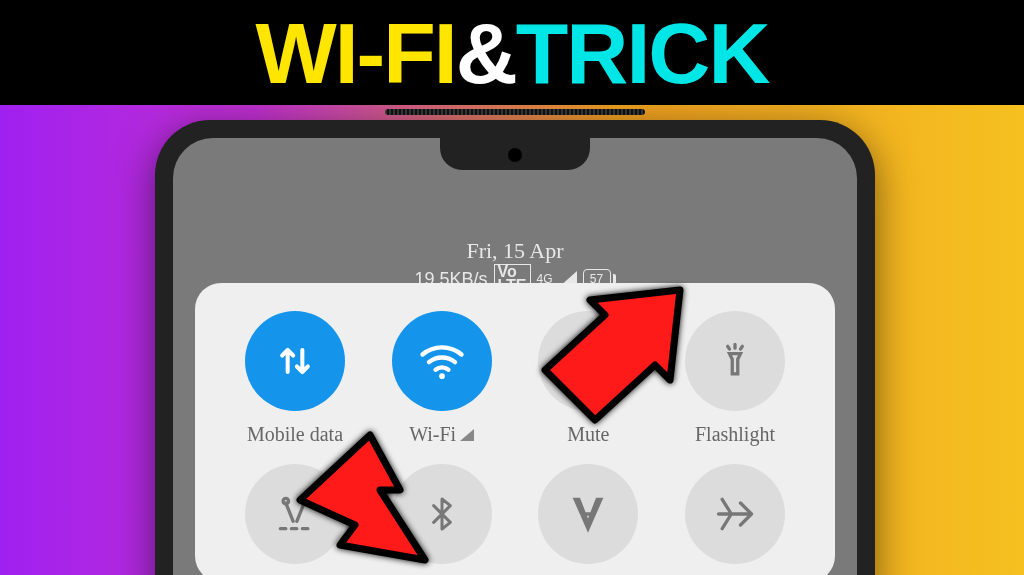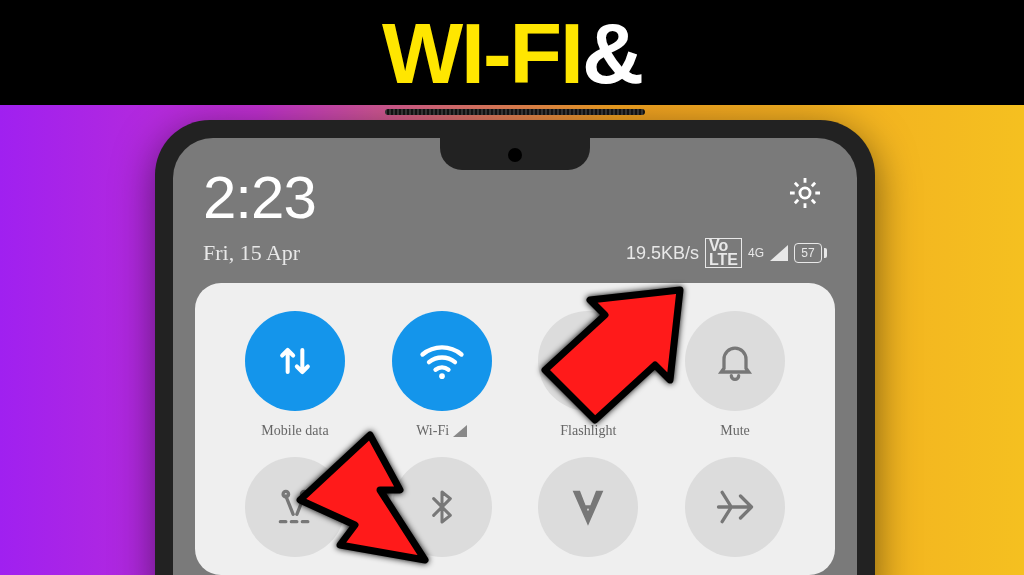--- a/index.html
+++ b/index.html
@@ -118,20 +118,21 @@
     position: absolute;
     top: 100px;
     left: 30px;
     right: 30px;
     display: flex;
     justify-content: space-between;
     align-items: center;
     color: #e8e8e8;
     font-family: "Comic Sans MS", cursive;
     font-size: 22px;
+    flex-direction: column;
   }
   .right-status {
     display: flex;
     align-items: center;
     gap: 6px;
     font-size: 18px;
     font-family: Liberation Sans, sans-serif;
   }
   .badge {
     border: 1.5px solid #e8e8e8;
@@ -192,21 +193,21 @@
     justify-content: center;
     background: #dcdcdc;
     color: #777;
   }
   .tile-circle.active {
     background: #1495eb;
     color: #fff;
   }
   .tile-label {
     font-family: "Comic Sans MS", cursive;
-    font-size: 14px;
+    font-size: 20px;
     color: #666;
     display: flex;
     align-items: center;
     gap: 4px;
   }
   .signal-tri {
     width: 0;
     height: 0;
     border-style: solid;
     border-width: 0 0 12px 14px;
@@ -220,38 +221,30 @@
   .arrow svg { display: block; }
   .arrow1 { top: 280px; left: 530px; }
   .arrow2 { top: 420px; left: 285px; }
 </style>
 </head>
 <body>
 
 <div class="title-bar">
   <span class="t-yellow">WI-FI</span>
   <span class="t-white"> &amp; </span>
+  <span class="t-cyan">TRICK</span>
 </div>
 
 <div class="gradient-bg"></div>
 
 <div class="phone">
   <div class="speaker"></div>
   <div class="phone-inner">
     <div class="notch"></div>
 
-    <div class="status-top">
-      <div class="clock">2:23</div>
-      <div class="gear">
-        <svg width="38" height="38" viewBox="0 0 24 24" fill="none" stroke="#fff" stroke-width="1.8">
-          <circle cx="12" cy="12" r="3.2"></circle>
-          <path d="M12 2.5v3M12 18.5v3M21.5 12h-3M5.5 12h-3M18.4 5.6l-2.1 2.1M7.7 16.3l-2.1 2.1M18.4 18.4l-2.1-2.1M7.7 7.7L5.6 5.6"></path>
-        </svg>
-      </div>
-    </div>
 
     <div class="date-row">
       <div>Fri, 15 Apr</div>
       <div class="right-status">
         <span>19.5KB/s</span>
         <span class="badge">Vo<br>LTE</span>
         <span style="font-size:12px;">4G</span>
         <svg width="18" height="16" viewBox="0 0 18 16">
             <path d="M0 16 L18 16 L18 0 Z" fill="#e8e8e8"></path>
           </svg>
@@ -286,35 +279,35 @@
           </div>
           <div class="tile-label">
             <span>Wi-Fi</span>
             <span class="signal-tri"></span>
           </div>
         </div>
 
         <div class="tile">
           <div class="tile-circle">
             <svg width="44" height="44" viewBox="0 0 24 24" fill="none" stroke="#777" stroke-width="1.8" stroke-linecap="round">
+              <path d="M6 16v-5a6 6 0 0 1 12 0v5l1.5 2h-15L6 16z"></path>
+              <path d="M10 20a2 2 0 0 0 4 0"></path>
+            </svg>
+          </div>
+          <div class="tile-label">Mute</div>
+        </div>
+
+        <div class="tile">
+          <div class="tile-circle">
+            <svg width="44" height="44" viewBox="0 0 24 24" fill="none" stroke="#777" stroke-width="1.8" stroke-linecap="round">
               <path d="M9 8h6l-1.5 3v8h-3v-8L9 8z"></path>
               <path d="M12 3v2M8 4l1 1.5M16 4l-1 1.5"></path>
             </svg>
           </div>
           <div class="tile-label">Flashlight</div>
-        </div>
-
-        <div class="tile">
-          <div class="tile-circle">
-            <svg width="44" height="44" viewBox="0 0 24 24" fill="none" stroke="#777" stroke-width="1.8" stroke-linecap="round">
-              <path d="M6 16v-5a6 6 0 0 1 12 0v5l1.5 2h-15L6 16z"></path>
-              <path d="M10 20a2 2 0 0 0 4 0"></path>
-            </svg>
-          </div>
-          <div class="tile-label">Mute</div>
         </div>
       </div>
 
       <div class="tile-row">
         <div class="tile">
           <div class="tile-circle">
             <svg width="44" height="44" viewBox="0 0 24 24" fill="none" stroke="#777" stroke-width="1.8" stroke-linecap="round">
               <path d="M7 6l4 10M17 6l-4 10"></path>
               <circle cx="7" cy="5" r="1.5"></circle>
                 <circle cx="17" cy="5" r="1.5"></circle>

